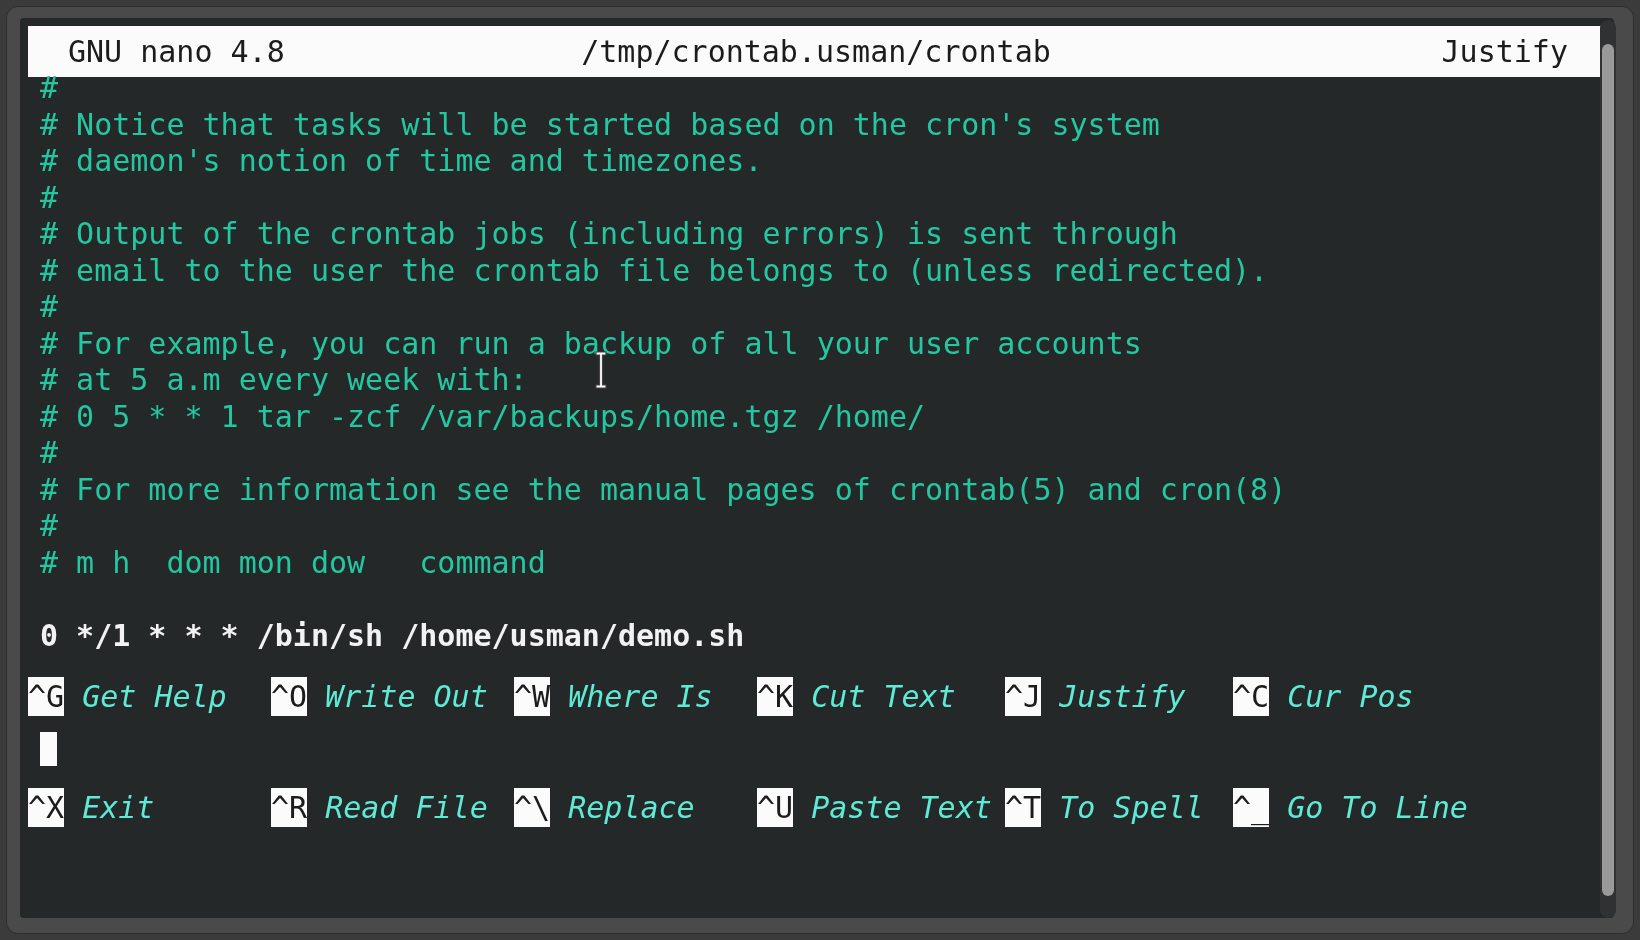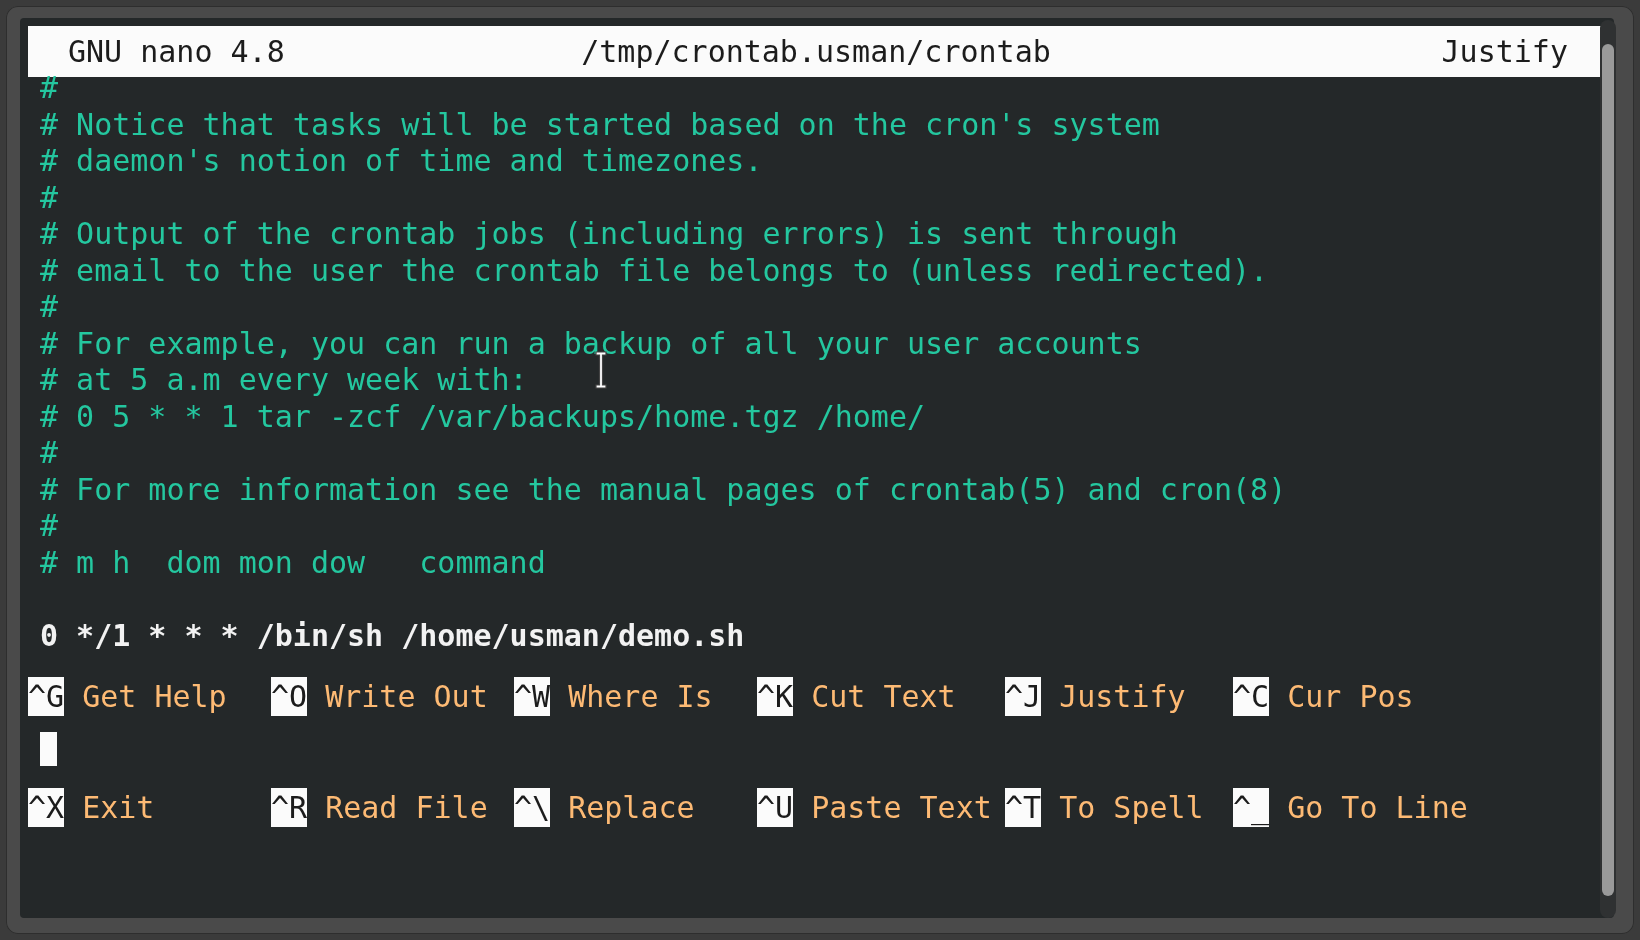--- a/index.html
+++ b/index.html
@@ -112,21 +112,21 @@
   }
   .sc-row { display: flex; align-items: center; height: 37px; white-space: pre; }
   .sc-item { display: flex; align-items: center; white-space: pre; }
   .sc-key {
     background: #fbfbfb;
     color: #1c1c1c;
     padding: 1px 0px;
     display: inline-block;
     white-space: pre;
   }
-  .sc-label { color: #fdba74; white-space: pre; }
+  .sc-label { color: #5eead4; white-space: pre; font-style: italic; }
 
   
   #scrollbar-track {
     position: absolute;
     right: 18px;
     top: 14px;
     width: 16px;
     height: 898px;
     background: #2f3132;
     border-radius: 8px;

